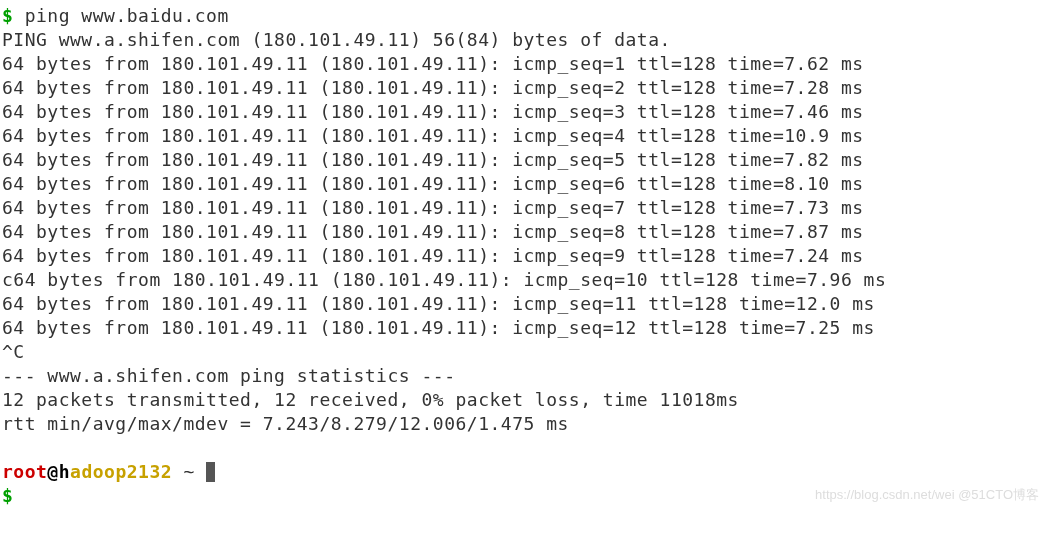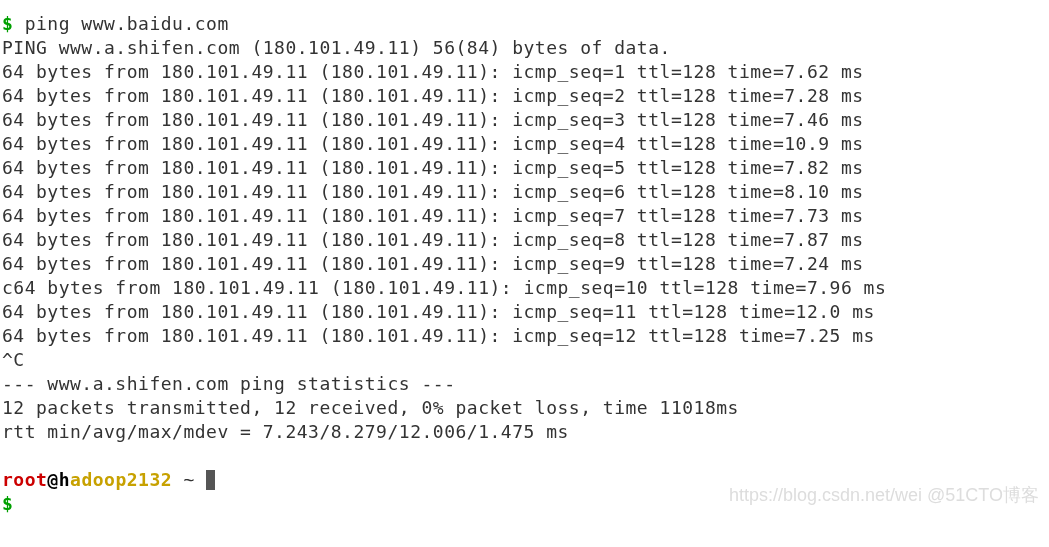--- a/index.html
+++ b/index.html
@@ -13,21 +13,21 @@
     line-height: 24px;
     color: #333;
     overflow: hidden;
     position: relative;
   }
   pre {
     margin: 0;
     white-space: pre;
   }
   .term {
-    padding: 12px 2px;
+    padding: 4px 2px;
     letter-spacing: 0.5px;
   }
   .prompt-dollar {
     color: #00a000;
     font-weight: bold;
   }
   .user-red { color: #c00; font-weight: bold; }
   .user-black { color: #000; font-weight: bold; }
   .user-yellow { color: #c7a100; font-weight: bold; }
   .user-tilde { color: #333; }
@@ -35,21 +35,21 @@
     display: inline-block;
     width: 9px;
     height: 20px;
     background: #555;
     vertical-align: text-bottom;
   }
   .watermark {
     position: absolute;
     right: 10px;
     bottom: 40px;
-    font-size: 18px;
+    font-size: 13px;
     color: #ddd;
     font-family: sans-serif;
     pointer-events: none;
     letter-spacing: 0;
   }
 </style>
 </head>
 <body>
 
 <pre class="term"><span class="prompt-dollar">$</span> <span>ping www.baidu.com</span>

